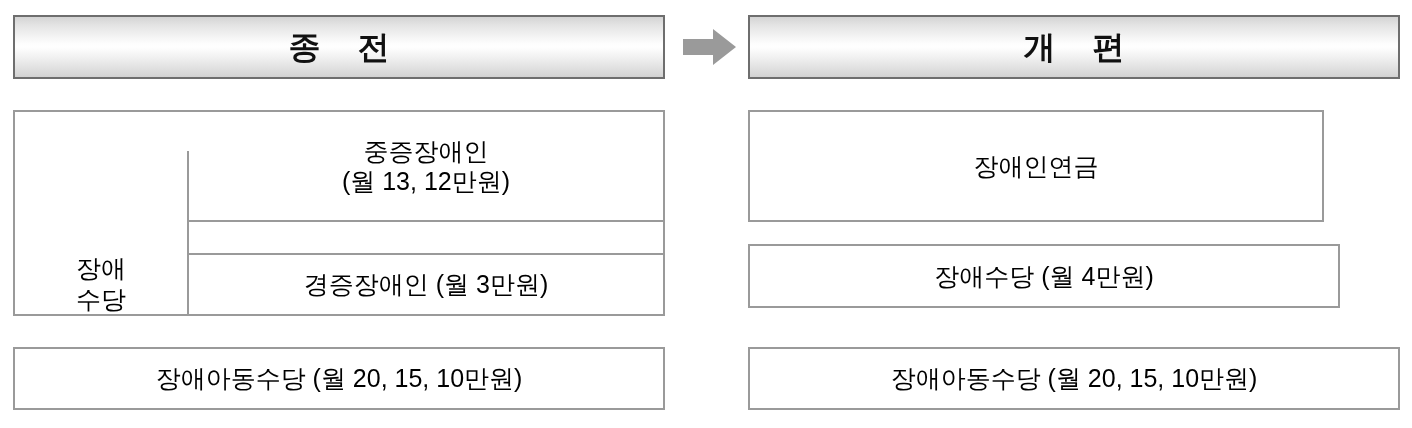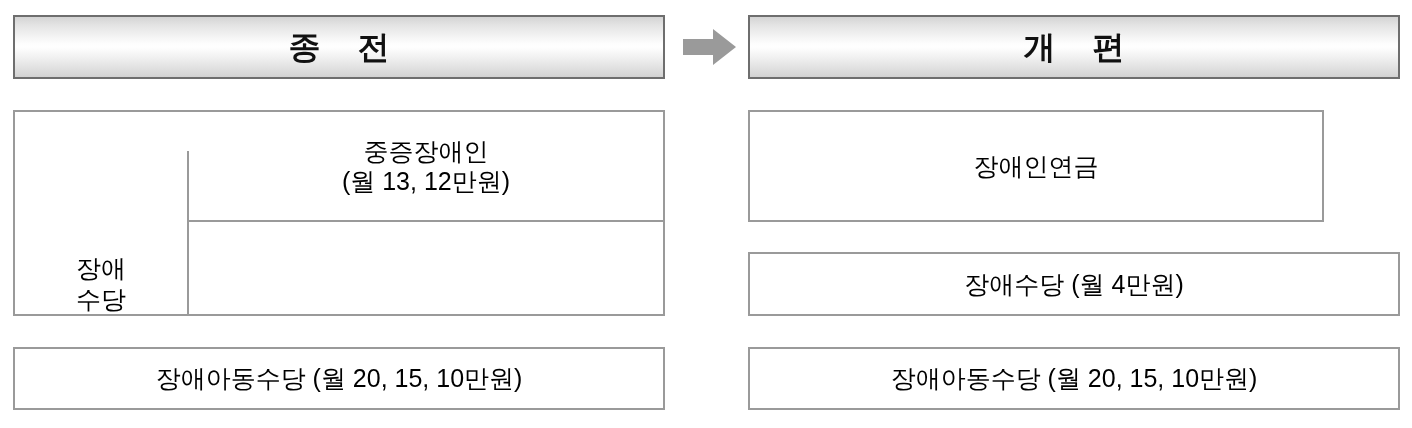--- a/index.html
+++ b/index.html
@@ -122,39 +122,42 @@
 
     <div class="tbl-sub-cell" style="left:174px; right:0; top:0; height:108px;border-radius:12px;">
       <span class="box-text">중증장애인
 (월 13, 12만원)</span>
     </div>
 
     <div class="tbl-sub-cell divider-top" style="left:174px; right:0; top:108px; height:33px;">
       <span class="box-text"></span>
     </div>
 
+    <div class="tbl-sub-cell divider-top" style="left:174px; right:0; top:141px; bottom:0;">
+      <span class="box-text">경증장애인 (월 3만원)</span>
+    </div>
   </div>
 
   <div class="box" id="before-child-allowance" style="left:13px; top:347px; width:652px; height:63px;">
     <span class="box-text">장애아동수당 (월 20, 15, 10만원)</span>
   </div>
 
   <svg id="transition-arrow" viewBox="0 0 54 38" style="left:683px; top:28px;">
     <polygon points="0,11 30,11 30,1 53,19 30,37 30,27 0,27" fill="#9a9a9a"></polygon>
   </svg>
 
   <div class="header-bar" id="after-header" style="left:748px; top:15px; width:652px; height:64px;">
     <span class="header-text">개 편</span>
   </div>
 
   <div class="box" id="after-pension" style="left:748px; top:110px; width:576px; height:112px;">
     <span class="box-text">장애인연금</span>
   </div>
 
-  <div class="box" id="after-allowance" style="left:748px; top:252px; width:652px; height:64px;">
+  <div class="box" id="after-allowance" style="left:748px; top:244px; width:592px; height:64px;">
     <span class="box-text">장애수당 (월 4만원)</span>
   </div>
 
   <div class="box" id="after-child-allowance" style="left:748px; top:347px; width:652px; height:63px;">
     <span class="box-text">장애아동수당 (월 20, 15, 10만원)</span>
   </div>
 
 </div>
 
 </body></html>

